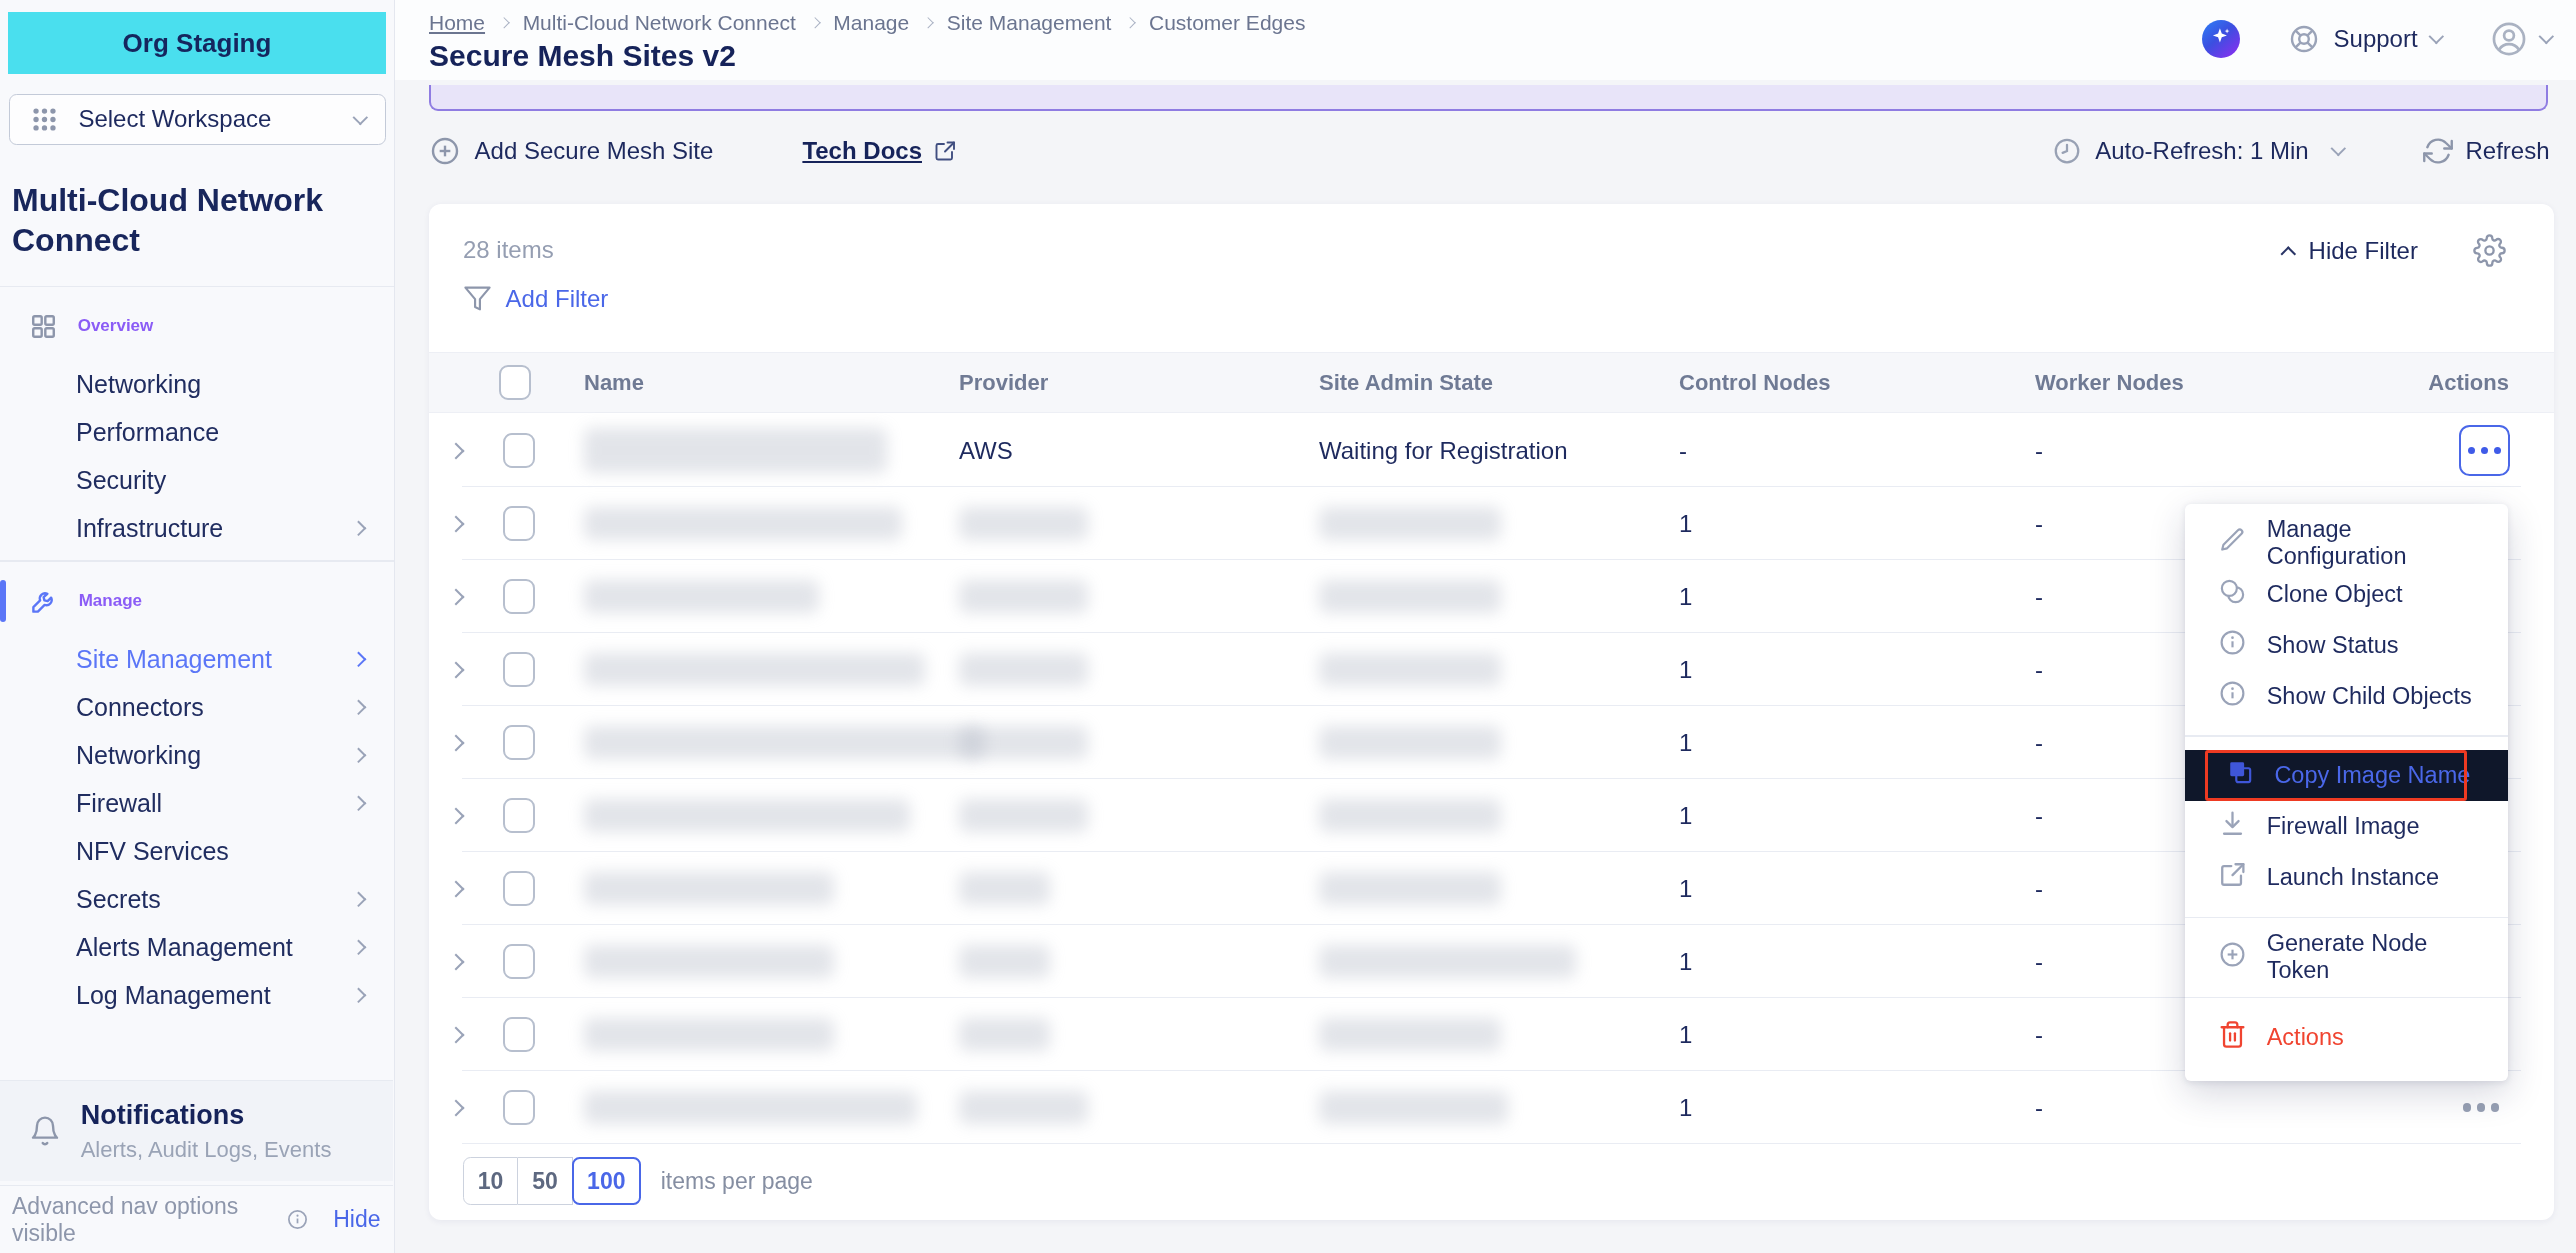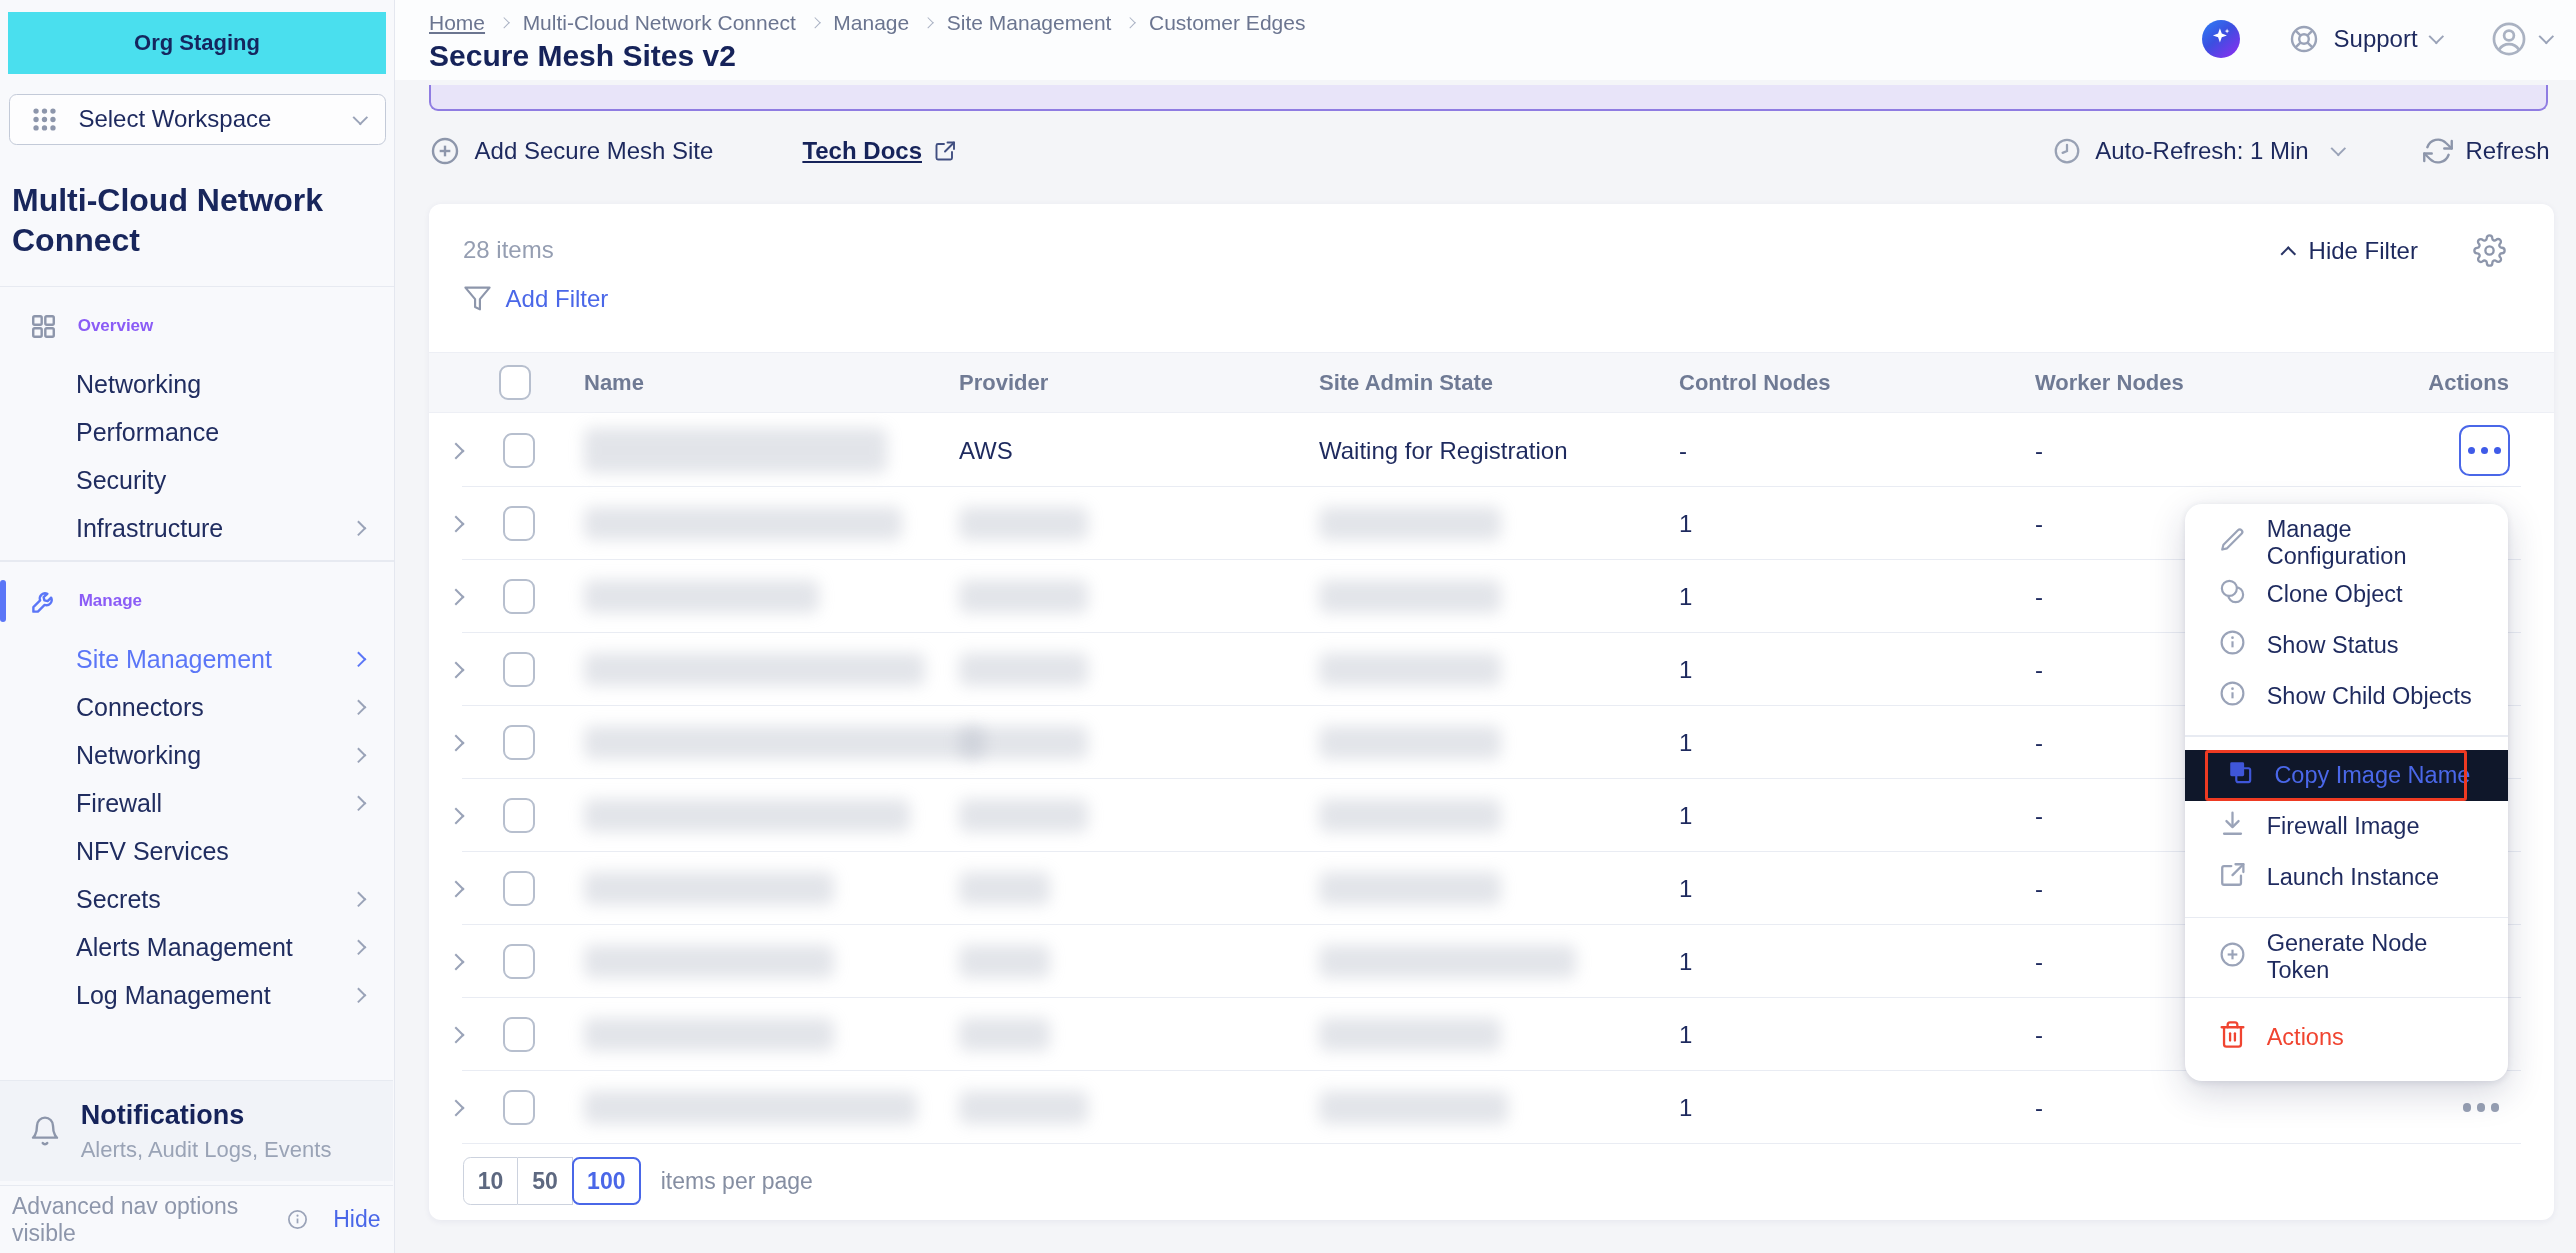--- a/index.html
+++ b/index.html
@@ -13,21 +13,21 @@
   .app { position: relative; width: 2576px; height: 1253px; overflow: hidden; }
 
   
   .sidebar {
     position: absolute; left:0; top:0; bottom:0; width: 395px;
     background: #f8f9fc; border-right: 1.5px solid #e4e7ef;
   }
   .org-btn {
     margin: 12px 7.6px 0 7.6px; height: 62px; background: #4adfee;
     display: flex; align-items: center; justify-content: center;
-    font-size: 22px; font-weight: 700; color: #15265e; cursor: pointer;
+    font-size: 26px; font-weight: 700; color: #15265e; cursor: pointer;
   }
   .workspace {
     margin: 19.7px 7.6px 0 9px; height: 51px; background: #fdfdfe;
     border: 1.5px solid #c3cad8; border-radius: 7.6px;
     display: flex; align-items: center; padding: 0 19.7px; gap: 19.7px;
     font-size: 24px; color: #1d295e; cursor: pointer;
   }
   .workspace .ws-label { flex: 1; }
   .product-title {
     padding: 35px 21px 26px 12px; font-size: 32px; font-weight: 700;
@@ -175,21 +175,21 @@
   .pg.mid { border-left: none; }
   .pg.selected {
     border: 2.3px solid #4a67e8; border-radius: 7.6px; color: #4a67e8;
     margin-left: -1.5px; background: #fff; z-index: 1;
   }
   .pg-label { margin-left: 19.7px; font-size: 23px; color: #858ea2; }
 
   
   .ctx-menu {
     position: absolute; left: 1790px; top: 504px; width: 323px;
-    background: #fff; border-radius: 17px; padding: 13.6px 0 18px 0;
+    background: #fff; border-radius: 6px; padding: 13.6px 0 18px 0;
     box-shadow: 0 12px 36px rgba(25,35,80,0.18), 0 1.5px 6px rgba(25,35,80,0.10);
     z-index: 10;
   }
   .mi {
     height: 51px; display: flex; align-items: center; gap: 19.7px;
     padding: 0 30px 0 33px; font-size: 23.5px; color: #1e2a5e;
     cursor: pointer; position: relative;
   }
   .mi .mi-icon { color: #9aa3b8; }
   .mi.highlight { background: #0f172a; color: #4a67e8; justify-content: center; }

